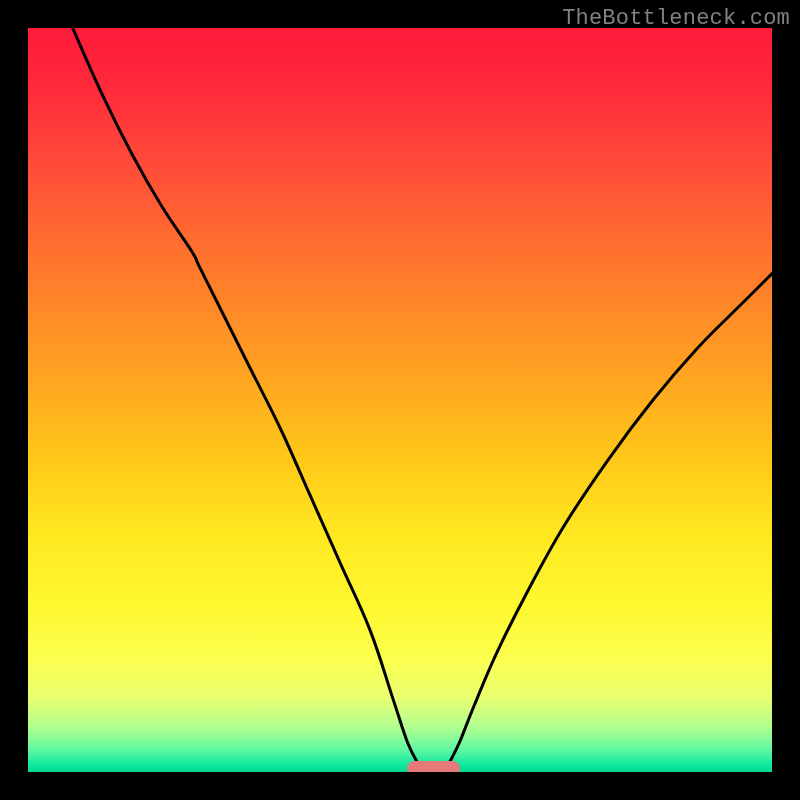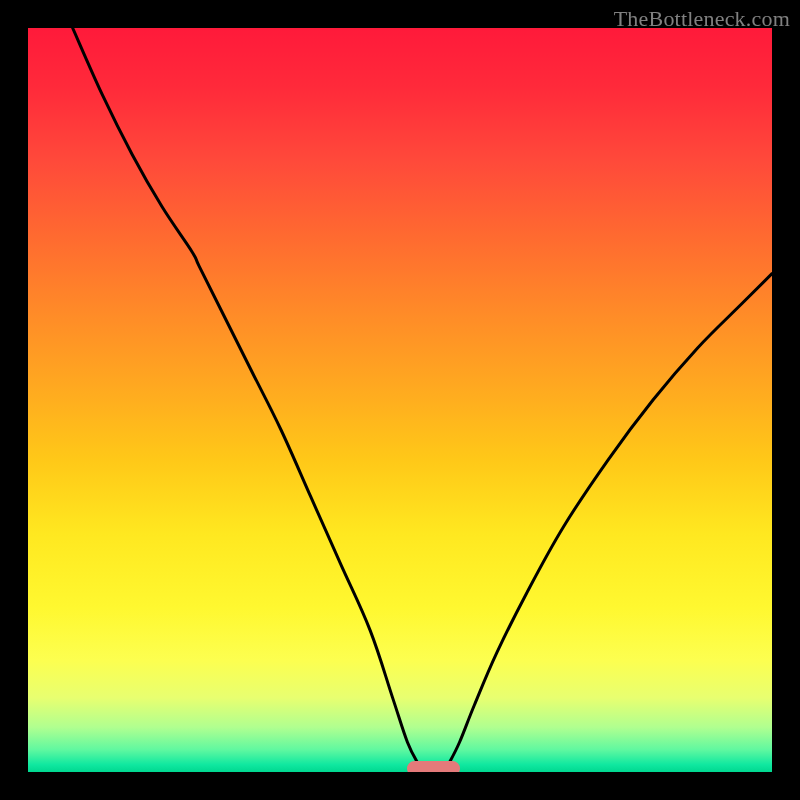--- a/index.html
+++ b/index.html
@@ -45,21 +45,21 @@
   }
   .marker {
     position: absolute;
     background: #e47a7a;
     border-radius: 999px;
   }
   .watermark {
     position: absolute;
     top: 6px;
     right: 10px;
-    font-family: Liberation Serif, serif;
+    font-family: Liberation Mono, monospace;
     font-size: 22px;
     color: #808080;
     letter-spacing: 0.2px;
   }
 </style>
 </head>
 <body>
 
 <div class="chart-container">
   <div class="watermark">TheBottleneck.com</div>

